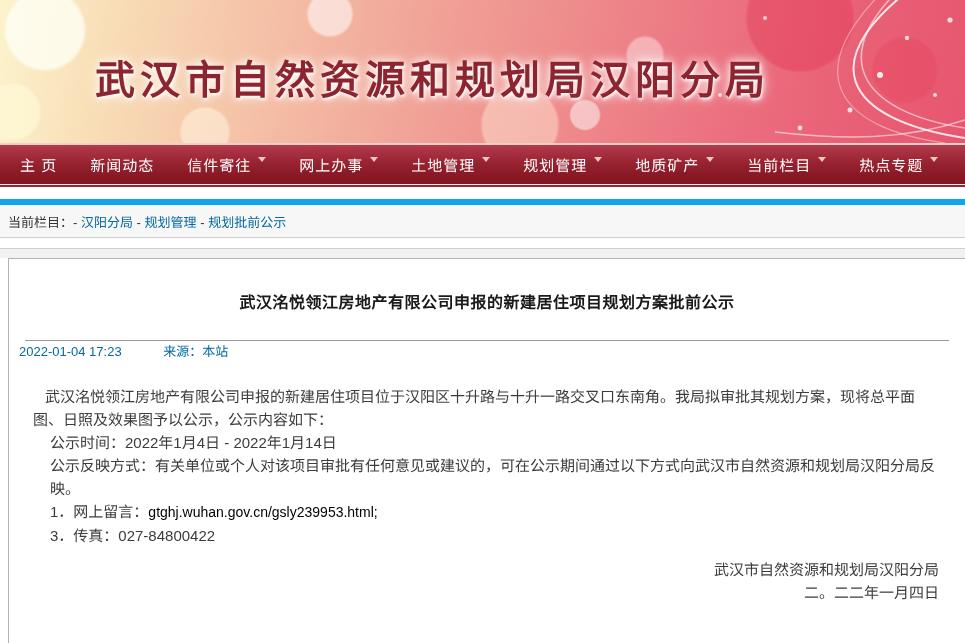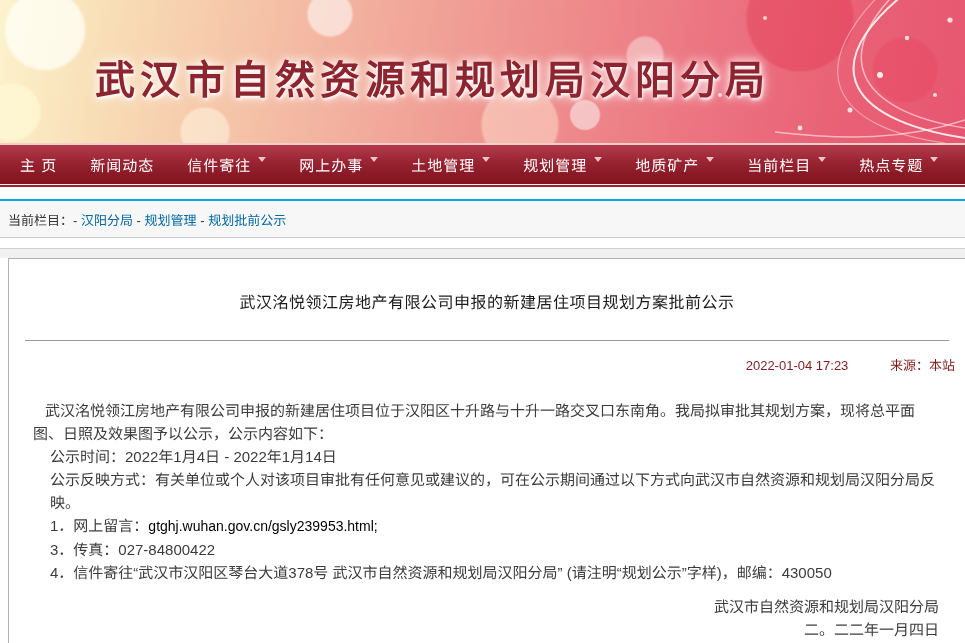--- a/index.html
+++ b/index.html
@@ -38,36 +38,36 @@
   }
   .nav-item{ color:#fff; font-size:15px; letter-spacing:1px; text-decoration:none; cursor:pointer; display:inline-flex; align-items:flex-start; }
   .nav-arrow{ display:inline-block; width:0; height:0; margin-left:7px; margin-top:3px;
     border-left:4px solid transparent; border-right:4px solid transparent; border-top:5px solid #eec3c3; }
   .nav-underline-a{ height:1px; background:#fdeceb; }
   .nav-underline-b{ height:2px; background:#a31f2c; }
 
   .gap-white{ height:12px; background:#fff; }
   
   .breadcrumb{
-    height:39px; background:#f7f7f7; border-top:2px solid #0ea5e9; border-bottom:1px solid #cccccc;
+    height:39px; background:#f7f7f7; border-top:6px solid #0ea5e9; border-bottom:1px solid #cccccc;
     display:flex; align-items:center; padding-left:8px; font-size:13px; color:#333;
   }
   .crumb{ color:#0369a1; cursor:pointer; }
   .gap-white2{ height:10px; background:#fff; }
   .band{ height:10px; background:#f1f1f1; border-top:1px solid #cfcfcf; }
 
   
   .content-outer{ background:#fff; }
   .content-box{
     margin-left:8px; border-top:1px solid #b3b3b3; border-left:1px solid #b3b3b3;
     background:#fff; min-height:385px; padding:0 10px 20px 10px;
   }
-  .article-title{ text-align:center; font-size:16px; font-weight:normal; color:#1a1a1a; padding-top:30px; letter-spacing:.5px; }
+  .article-title{ text-align:center; font-size:16px; font-weight:bold; color:#1a1a1a; padding-top:30px; letter-spacing:.5px; }
   .title-divider{ border-bottom:1px solid #9a9a9a; margin:27px 6px 0 6px; }
-  .meta{ text-align:right; font-size:13px; color:#7f1d1d; margin-top:14px; }
+  .meta{ text-align:left; font-size:13px; color:#0369a1; }
   .meta .src{ margin-left:38px; }
   .article-body{ margin-top:25px; font-size:15px; line-height:23px; color:#3c3c3c; padding:0 14px; }
   .line-para{ text-indent:12px; }
   .line-item{ padding-left:17px; }
   .gray-link{ color:#000000; font-size:14px; cursor:pointer; text-decoration:none; }
   .signature{ text-align:right; margin-top:11px; padding-right:16px; font-size:15px; line-height:23px; color:#3c3c3c; }
 </style>
 </head>
 <body>
 
@@ -147,21 +147,20 @@
       <div class="meta">
         <span>2022-01-04 17:23</span>
         <span class="src">来源：本站</span>
       </div>
       <div class="article-body" id="article-body">
           <div class="line-para">武汉洺悦领江房地产有限公司申报的新建居住项目位于汉阳区十升路与十升一路交叉口东南角。我局拟审批其规划方案，现将总平面图、日照及效果图予以公示，公示内容如下：</div>
           <div class="line-item">公示时间：2022年1月4日 - 2022年1月14日</div>
           <div class="line-item">公示反映方式：有关单位或个人对该项目审批有任何意见或建议的，可在公示期间通过以下方式向武汉市自然资源和规划局汉阳分局反映。</div>
           <div class="line-item"><span>1．网上留言：</span><a class="gray-link">gtghj.wuhan.gov.cn/gsly239953.html;</a></div>
           <div class="line-item">3．传真：027-84800422</div>
-          <div class="line-item">4．信件寄往“武汉市汉阳区琴台大道378号  武汉市自然资源和规划局汉阳分局” (请注明“规划公示”字样)，邮编：430050</div>
         </div>
       <div class="signature">
         <div>武汉市自然资源和规划局汉阳分局</div>
         <div>二。二二年一月四日</div>
       </div>
     </div>
   </div>
 
 </div>
 

